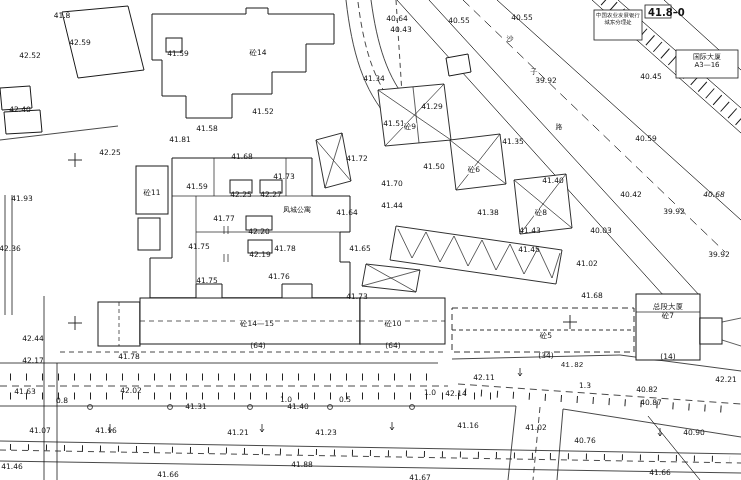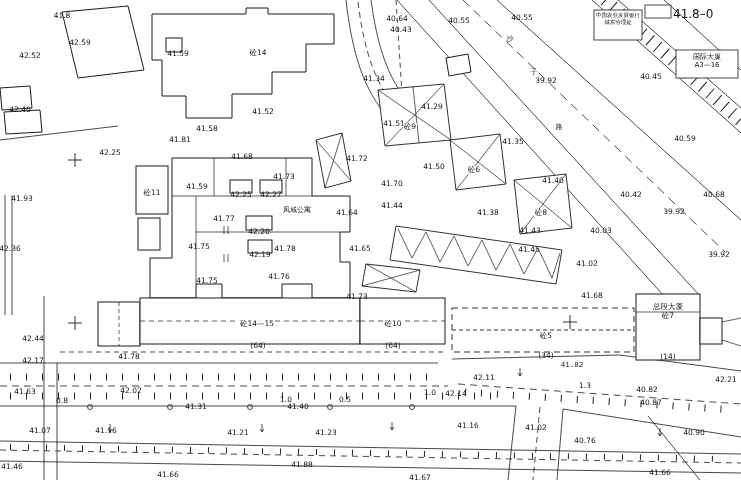--- a/index.html
+++ b/index.html
@@ -7,21 +7,21 @@
          font-family:"DejaVu Sans",sans-serif;color:#141414;}
   .stage svg{position:absolute;left:0;top:0;}
   .layer{position:absolute;left:0;top:9px;width:612px;height:480px;}
   .lbl{position:absolute;transform:translate(-50%,-50%);font-size:7.5px;line-height:1;
        color:#141414;white-space:nowrap;}
   .lbl.cn{font-size:7px;}
   .lbl.bldg{font-size:7.5px;background:#ffffff;padding:0 1px;}
   .mbox{position:absolute;color:#141414;text-align:center;line-height:1.2;white-space:nowrap;}
   .mbox.bank{left:594px;top:12px;width:48px;font-size:5.5px;}
   .mbox.intl{left:676px;top:53px;width:62px;font-size:7px;}
-  .mbox.corner{left:673px;top:7px;width:26px;font-size:12px;}
+  .mbox.corner{left:648px;top:7px;width:26px;font-size:10px;font-weight:bold;}
   .mbox.zong{left:638px;top:302px;width:60px;font-size:7.5px;}
 </style>
 </head>
 <body>
 
 <div class="stage">
 
   <svg width="741" height="480" viewBox="0 0 741 480">
 
     <g stroke="#1b1b1b" stroke-width="0.8" fill="none">
@@ -174,23 +174,23 @@
       <span class="lbl num" style="left: 459px; top: 12px;">40.55</span>
       <span class="lbl num" style="left: 522px; top: 9px;">40.55</span>
       <span class="lbl num" style="left: 432px; top: 98px;">41.29</span>
       <span class="lbl num" style="left: 434px; top: 158px;">41.50</span>
       <span class="lbl num" style="left: 392px; top: 175px;">41.70</span>
       <span class="lbl num" style="left: 513px; top: 133px;">41.35</span>
       <span class="lbl num" style="left: 553px; top: 172px;">41.40</span>
       <span class="lbl num" style="left: 488px; top: 204px;">41.38</span>
       <span class="lbl num" style="left: 546px; top: 72px;">39.92</span>
       <span class="lbl num" style="left: 651px; top: 68px;">40.45</span>
-      <span class="lbl num" style="left: 646px; top: 130px; margin-left: 39px;">40.59</span>
+      <span class="lbl num" style="left: 646px; top: 130px;">40.59</span>
       <span class="lbl num" style="left: 631px; top: 186px;">40.42</span>
-      <span class="lbl num" style="left: 714px; top: 186px;">40.68</span>
+      <span class="lbl num" style="left: 714px; top: 186px; font-style: italic;">40.68</span>
       <span class="lbl num" style="left: 674px; top: 203px;">39.92</span>
       <span class="lbl num" style="left: 601px; top: 222px;">40.03</span>
       <span class="lbl num" style="left: 719px; top: 246px;">39.92</span>
       <span class="lbl num" style="left: 22px; top: 190px;">41.93</span>
       <span class="lbl num" style="left: 10px; top: 240px;">42.36</span>
       <span class="lbl num" style="left: 197px; top: 178px;">41.59</span>
       <span class="lbl num" style="left: 241px; top: 186px;">42.25</span>
       <span class="lbl num" style="left: 271px; top: 186px;">42.27</span>
       <span class="lbl num" style="left: 224px; top: 210px;">41.77</span>
       <span class="lbl num" style="left: 259px; top: 223px;">42.20</span>

